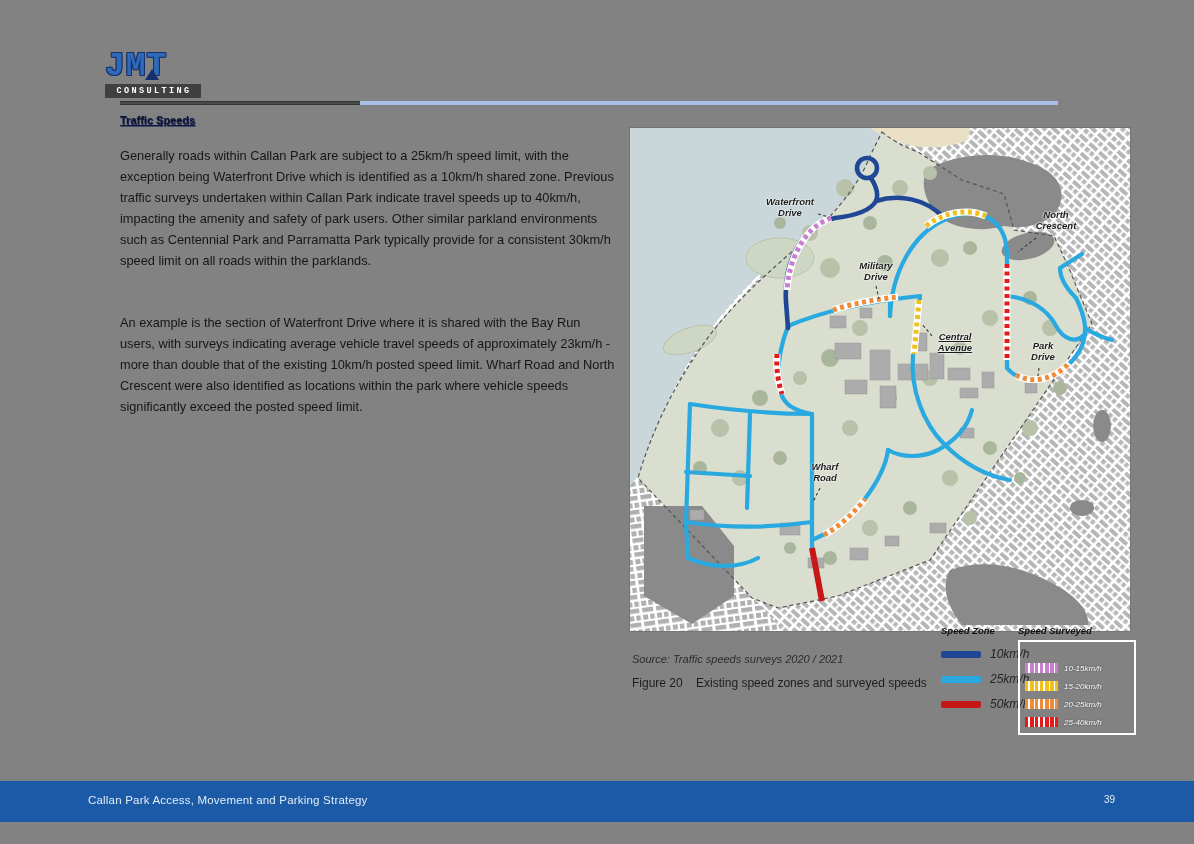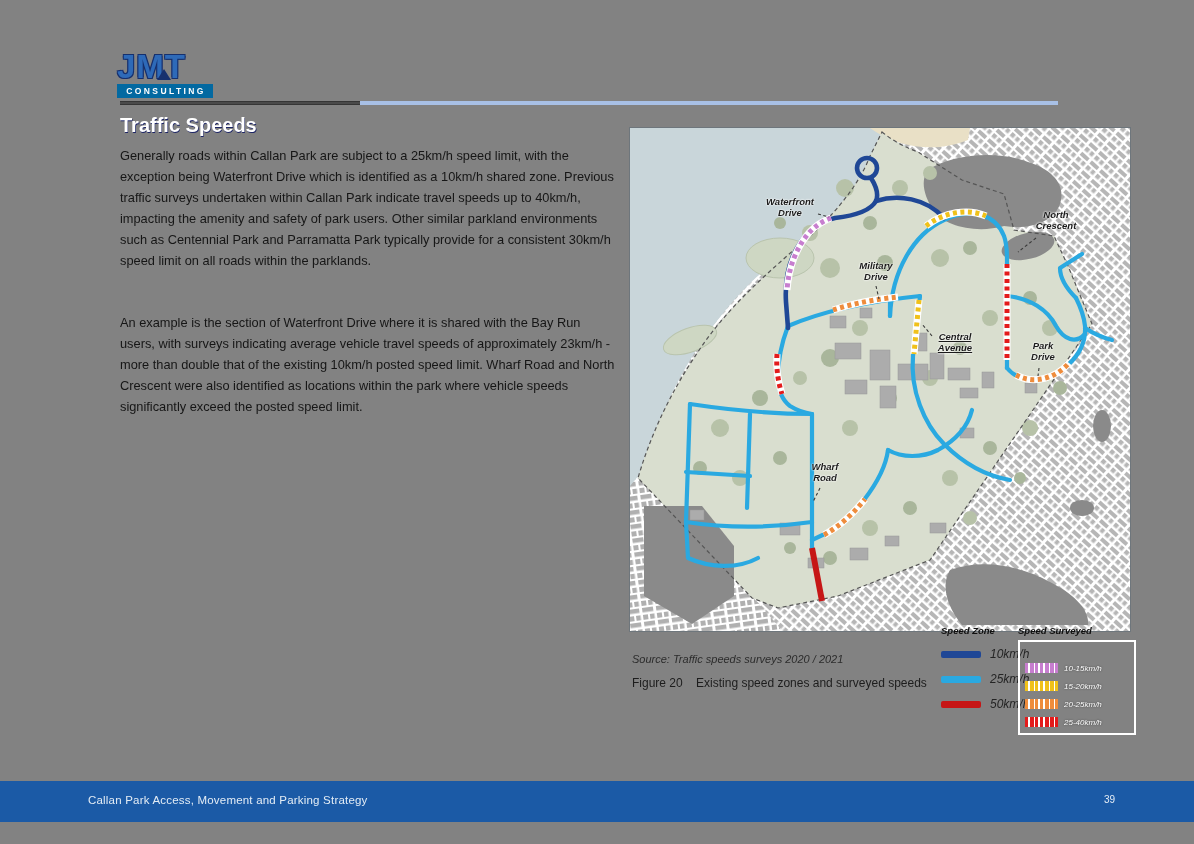--- a/index.html
+++ b/index.html
@@ -3,47 +3,48 @@
 <meta charset="utf-8">
 <style>
   html,body{margin:0;padding:0;}
   body{
     width:1194px;height:844px;position:relative;overflow:hidden;
     background:#828282;
     font-family:"Liberation Sans", sans-serif;
     -webkit-font-smoothing:antialiased;
   }
   
-  .logo{position:absolute;left:117px;top:50px;}
+  .logo{position:absolute;left:105px;top:50px;font-family:Liberation Mono, monospace;}
   .logo-jmt{
     position:relative;z-index:2;
     font-size:33px;font-weight:800;letter-spacing:1px;line-height:1;
     color:#2e6ab8;
     text-shadow:-1px -1px 0 #16306e,1px -1px 0 #16306e,-1px 1px 0 #16306e,1px 1px 0 #16306e;
   }
   .logo-tri{
     position:absolute;left:40px;top:19px;z-index:3;width:0;height:0;
     border-left:7px solid transparent;border-right:7px solid transparent;
     border-bottom:11px solid #16306e;
   }
   .logo-bar{
     position:relative;z-index:2;margin-top:1px;
-    background:#0369a1;color:#ffffff;
+    background:#404040;color:#ffffff;
     font-size:8.5px;font-weight:700;letter-spacing:2.4px;
     padding:2px 4px 2px 6px;width:86px;text-align:center;
   }
   
   .rule{position:absolute;top:101px;left:120px;height:4px;display:flex;}
   .rule-dark{width:240px;height:4px;background:#4a4a4a;border-top:1px solid #353535;border-bottom:1px solid #353535;box-sizing:border-box;}
   .rule-blue{width:698px;height:4px;background:#a8c0e6;}
   
   .page-title{
     position:absolute;left:120px;top:114px;
-    font-size:20px;font-weight:700;color:#ffffff;
+    font-size:11px;font-weight:700;color:#0f172a;
     text-shadow:0.6px 0.6px 0 #1d2566;
+    text-decoration:underline;
   }
   .para{
     position:absolute;left:120px;width:496px;
     font-size:12.8px;line-height:21px;color:#161616;
   }
   .para1{top:145px;}
   .para2{top:312px;}
   
   .map{
     position:absolute;left:630px;top:128px;width:500px;height:503px;

